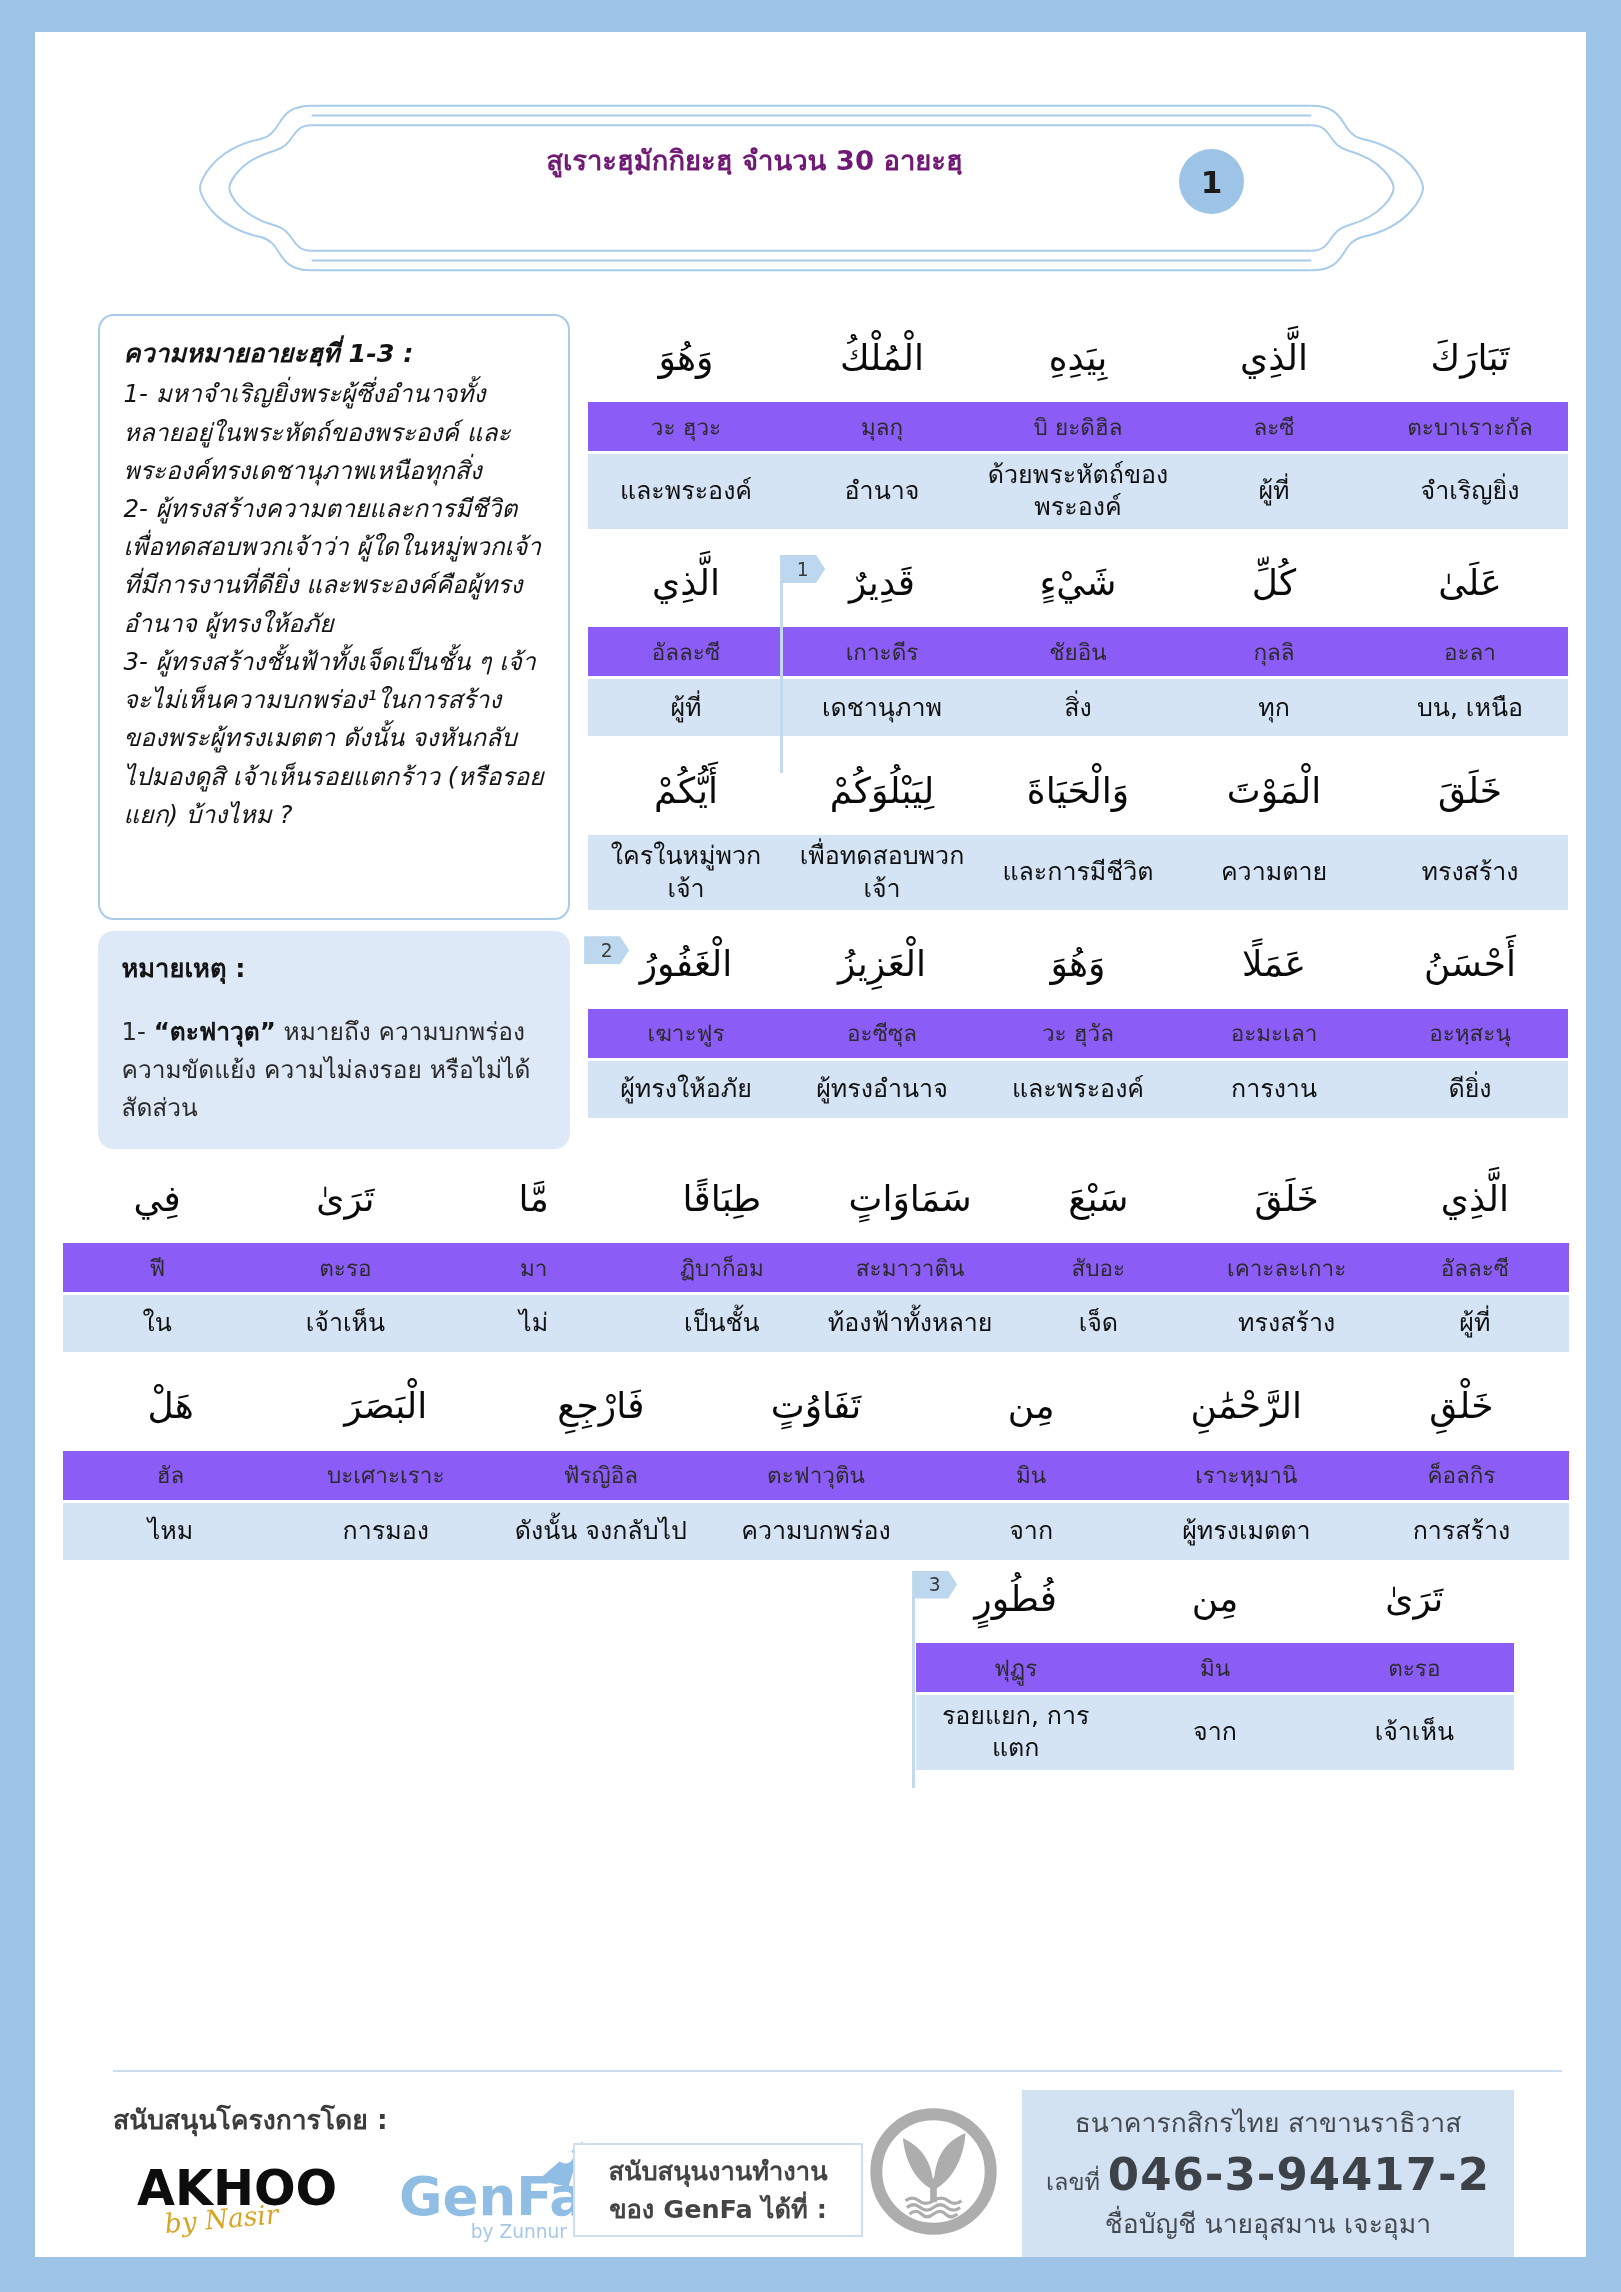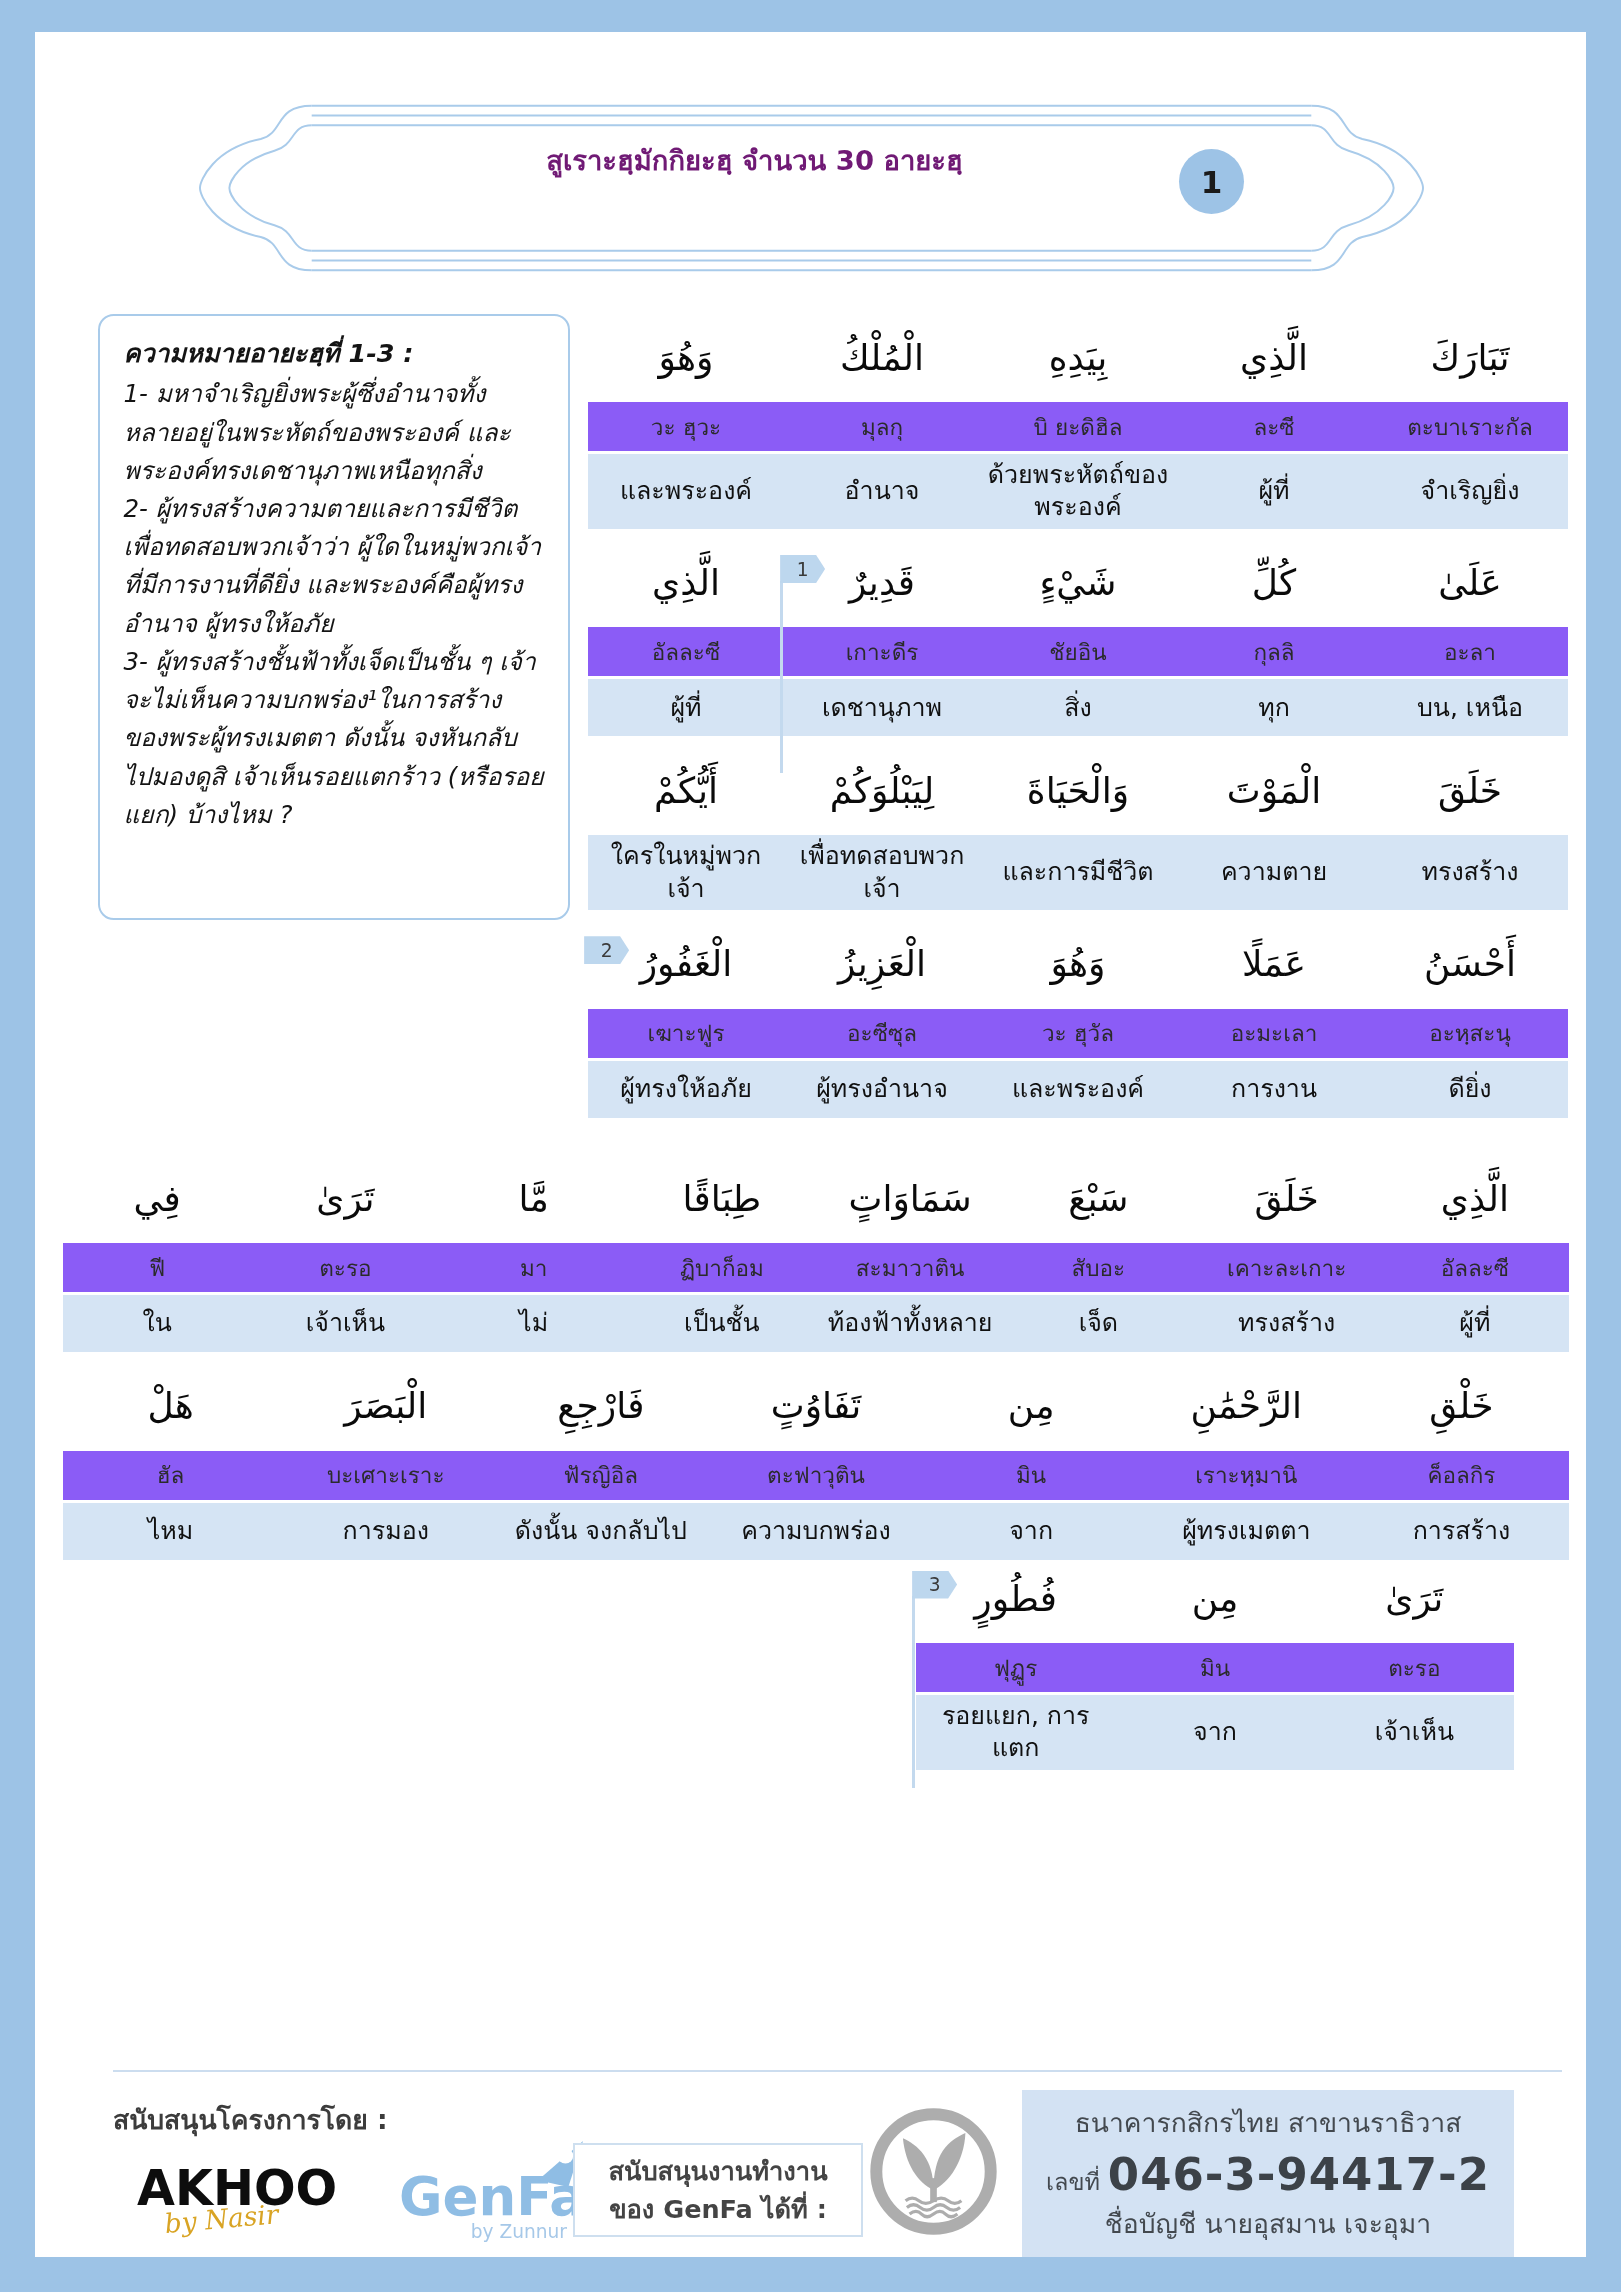--- a/index.html
+++ b/index.html
@@ -122,20 +122,24 @@
   </div>
   <div class="badge">1</div>
 
   <div class="meaning-box">
     <div class="bx-heading">ความหมายอายะฮฺที่ 1-3 :</div>
     <p>1- มหาจำเริญยิ่งพระผู้ซึ่งอำนาจทั้งหลายอยู่ในพระหัตถ์ของพระองค์ และพระองค์ทรงเดชานุภาพเหนือทุกสิ่ง</p>
     <p>2- ผู้ทรงสร้างความตายและการมีชีวิตเพื่อทดสอบพวกเจ้าว่า ผู้ใดในหมู่พวกเจ้าที่มีการงานที่ดียิ่ง และพระองค์คือผู้ทรงอำนาจ ผู้ทรงให้อภัย</p>
     <p>3- ผู้ทรงสร้างชั้นฟ้าทั้งเจ็ดเป็นชั้น ๆ เจ้าจะไม่เห็นความบกพร่อง¹ในการสร้างของพระผู้ทรงเมตตา ดังนั้น จงหันกลับไปมองดูสิ เจ้าเห็นรอยแตกร้าว (หรือรอยแยก) บ้างไหม ?</p>
   </div>
 
+  <div class="note-box">
+    <div class="bx-heading">หมายเหตุ :</div>
+    <p><span>1- </span><span class="note-term">“ตะฟาวุต”</span><span> หมายถึง ความบกพร่อง ความขัดแย้ง ความไม่ลงรอย หรือไม่ได้สัดส่วน</span></p>
+  </div>
 
   <div id="grid-right">
       <div class="w-row" style="--n: 5;">
         <div class="ar-line">
           <div class="cell">
             <span class="ar-text" dir="rtl">وَهُوَ</span>
           </div>
           <div class="cell">
             <span class="ar-text" dir="rtl">الْمُلْكُ</span>
           </div>

